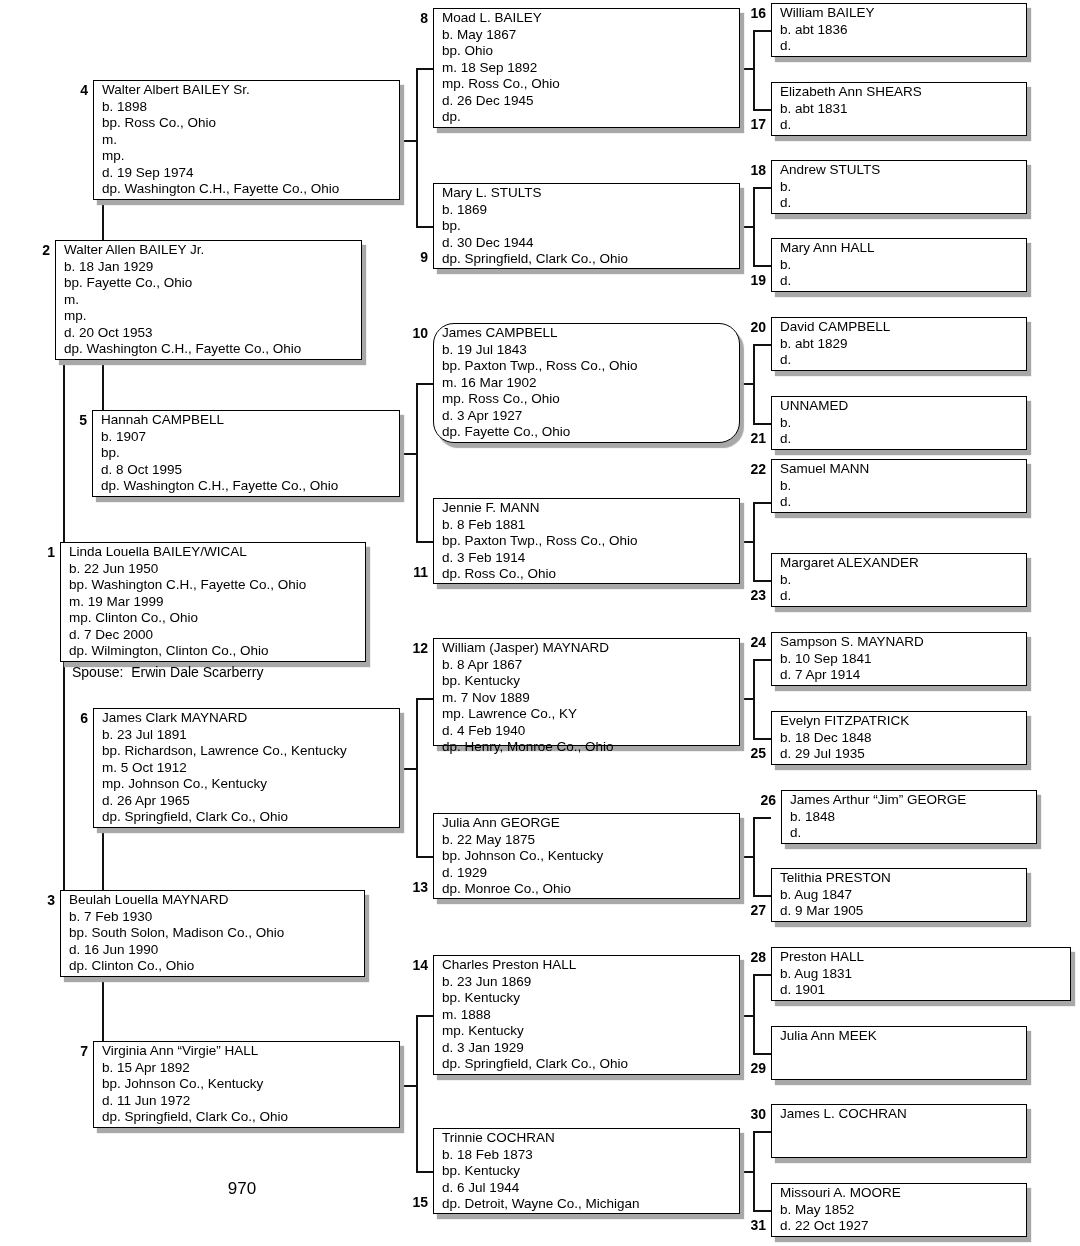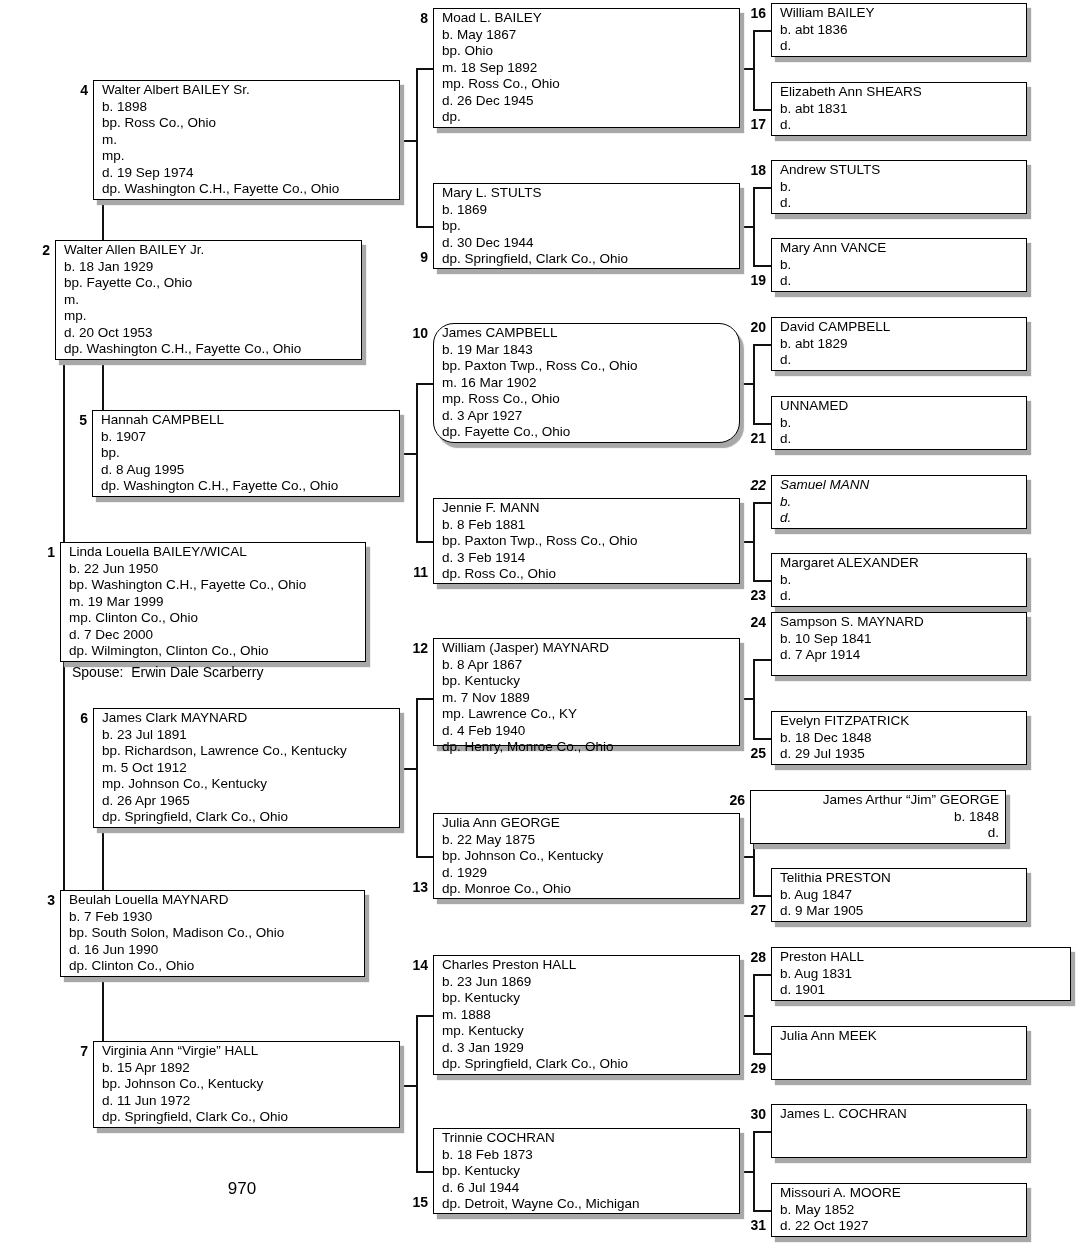--- a/index.html
+++ b/index.html
@@ -136,21 +136,21 @@
           <div class="detail-line">d. 19 Sep 1974</div>
           <div class="detail-line">dp. Washington C.H., Fayette Co., Ohio</div>
         </div>
   </div>
       <div class="person-box" style="left: 92px; top: 410px; width: 308px; height: 87px;">
     <span class="num num-top">5</span>
     <div class="name-line">Hannah CAMPBELL</div>
     <div class="details">
           <div class="detail-line">b. 1907</div>
           <div class="detail-line">bp.</div>
-          <div class="detail-line">d. 8 Aug 1995</div>
+          <div class="detail-line">d. 8 Oct 1995</div>
           <div class="detail-line">dp. Washington C.H., Fayette Co., Ohio</div>
         </div>
   </div>
       <div class="person-box" style="left: 93px; top: 708px; width: 307px; height: 120px;">
     <span class="num num-top">6</span>
     <div class="name-line">James Clark MAYNARD</div>
     <div class="details">
           <div class="detail-line">b. 23 Jul 1891</div>
           <div class="detail-line">bp. Richardson, Lawrence Co., Kentucky</div>
           <div class="detail-line">m. 5 Oct 1912</div>
@@ -188,21 +188,21 @@
           <div class="detail-line">b. 1869</div>
           <div class="detail-line">bp.</div>
           <div class="detail-line">d. 30 Dec 1944</div>
           <div class="detail-line">dp. Springfield, Clark Co., Ohio</div>
         </div>
   </div>
       <div class="person-box" style="left: 433px; top: 323px; width: 307px; height: 120px; border-radius: 21px;">
     <span class="num num-top">10</span>
     <div class="name-line">James CAMPBELL</div>
     <div class="details">
-          <div class="detail-line">b. 19 Mar 1843</div>
+          <div class="detail-line">b. 19 Jul 1843</div>
           <div class="detail-line">bp. Paxton Twp., Ross Co., Ohio</div>
           <div class="detail-line">m. 16 Mar 1902</div>
           <div class="detail-line">mp. Ross Co., Ohio</div>
           <div class="detail-line">d. 3 Apr 1927</div>
           <div class="detail-line">dp. Fayette Co., Ohio</div>
         </div>
   </div>
       <div class="person-box" style="left: 433px; top: 498px; width: 307px; height: 86px;">
     <span class="num num-bottom">11</span>
     <div class="name-line">Jennie F. MANN</div>
@@ -276,21 +276,21 @@
       <div class="person-box" style="left: 771px; top: 160px; width: 256px; height: 54px;">
     <span class="num num-top">18</span>
     <div class="name-line">Andrew STULTS</div>
     <div class="details">
           <div class="detail-line">b.</div>
           <div class="detail-line">d.</div>
         </div>
   </div>
       <div class="person-box" style="left: 771px; top: 238px; width: 256px; height: 54px;">
     <span class="num num-bottom">19</span>
-    <div class="name-line">Mary Ann VANCE</div>
+    <div class="name-line">Mary Ann HALL</div>
     <div class="details">
           <div class="detail-line">b.</div>
           <div class="detail-line">d.</div>
         </div>
   </div>
       <div class="person-box" style="left: 771px; top: 317px; width: 256px; height: 54px;">
     <span class="num num-top">20</span>
     <div class="name-line">David CAMPBELL</div>
     <div class="details">
           <div class="detail-line">b. abt 1829</div>
@@ -298,53 +298,53 @@
         </div>
   </div>
       <div class="person-box" style="left: 771px; top: 396px; width: 256px; height: 54px;">
     <span class="num num-bottom">21</span>
     <div class="name-line">UNNAMED</div>
     <div class="details">
           <div class="detail-line">b.</div>
           <div class="detail-line">d.</div>
         </div>
   </div>
-      <div class="person-box" style="left: 771px; top: 475px; width: 256px; height: 54px; font-style: italic;">
+      <div class="person-box" style="left: 771px; top: 459px; width: 256px; height: 54px;">
     <span class="num num-top">22</span>
     <div class="name-line">Samuel MANN</div>
     <div class="details">
           <div class="detail-line">b.</div>
           <div class="detail-line">d.</div>
         </div>
   </div>
       <div class="person-box" style="left: 771px; top: 553px; width: 256px; height: 54px;">
     <span class="num num-bottom">23</span>
     <div class="name-line">Margaret ALEXANDER</div>
     <div class="details">
           <div class="detail-line">b.</div>
           <div class="detail-line">d.</div>
         </div>
   </div>
-      <div class="person-box" style="left: 771px; top: 612px; width: 256px; height: 64px;">
+      <div class="person-box" style="left: 771px; top: 632px; width: 256px; height: 54px;">
     <span class="num num-top">24</span>
     <div class="name-line">Sampson S. MAYNARD</div>
     <div class="details">
           <div class="detail-line">b. 10 Sep 1841</div>
           <div class="detail-line">d. 7 Apr 1914</div>
         </div>
   </div>
       <div class="person-box" style="left: 771px; top: 711px; width: 256px; height: 54px;">
     <span class="num num-bottom">25</span>
     <div class="name-line">Evelyn FITZPATRICK</div>
     <div class="details">
           <div class="detail-line">b. 18 Dec 1848</div>
           <div class="detail-line">d. 29 Jul 1935</div>
         </div>
   </div>
-      <div class="person-box" style="left: 750px; top: 790px; width: 256px; height: 54px; text-align: right;">
+      <div class="person-box" style="left: 781px; top: 790px; width: 256px; height: 54px;">
     <span class="num num-top">26</span>
     <div class="name-line">James Arthur “Jim” GEORGE</div>
     <div class="details">
           <div class="detail-line">b. 1848</div>
           <div class="detail-line">d.</div>
         </div>
   </div>
       <div class="person-box" style="left: 771px; top: 868px; width: 256px; height: 54px;">
     <span class="num num-bottom">27</span>
     <div class="name-line">Telithia PRESTON</div>

